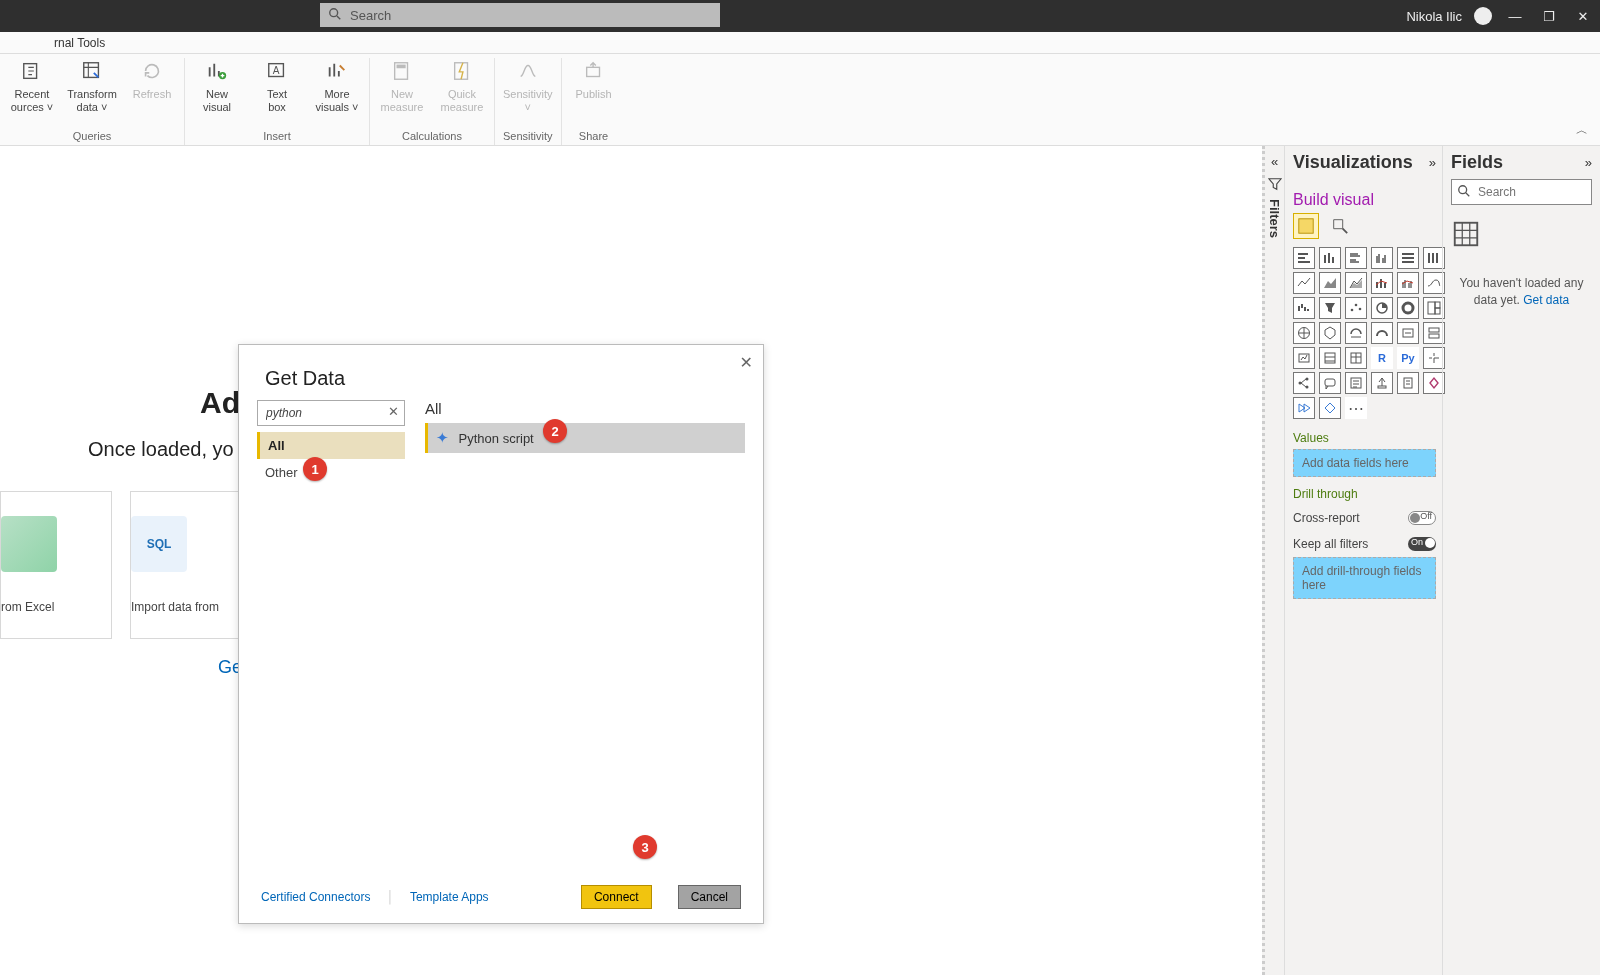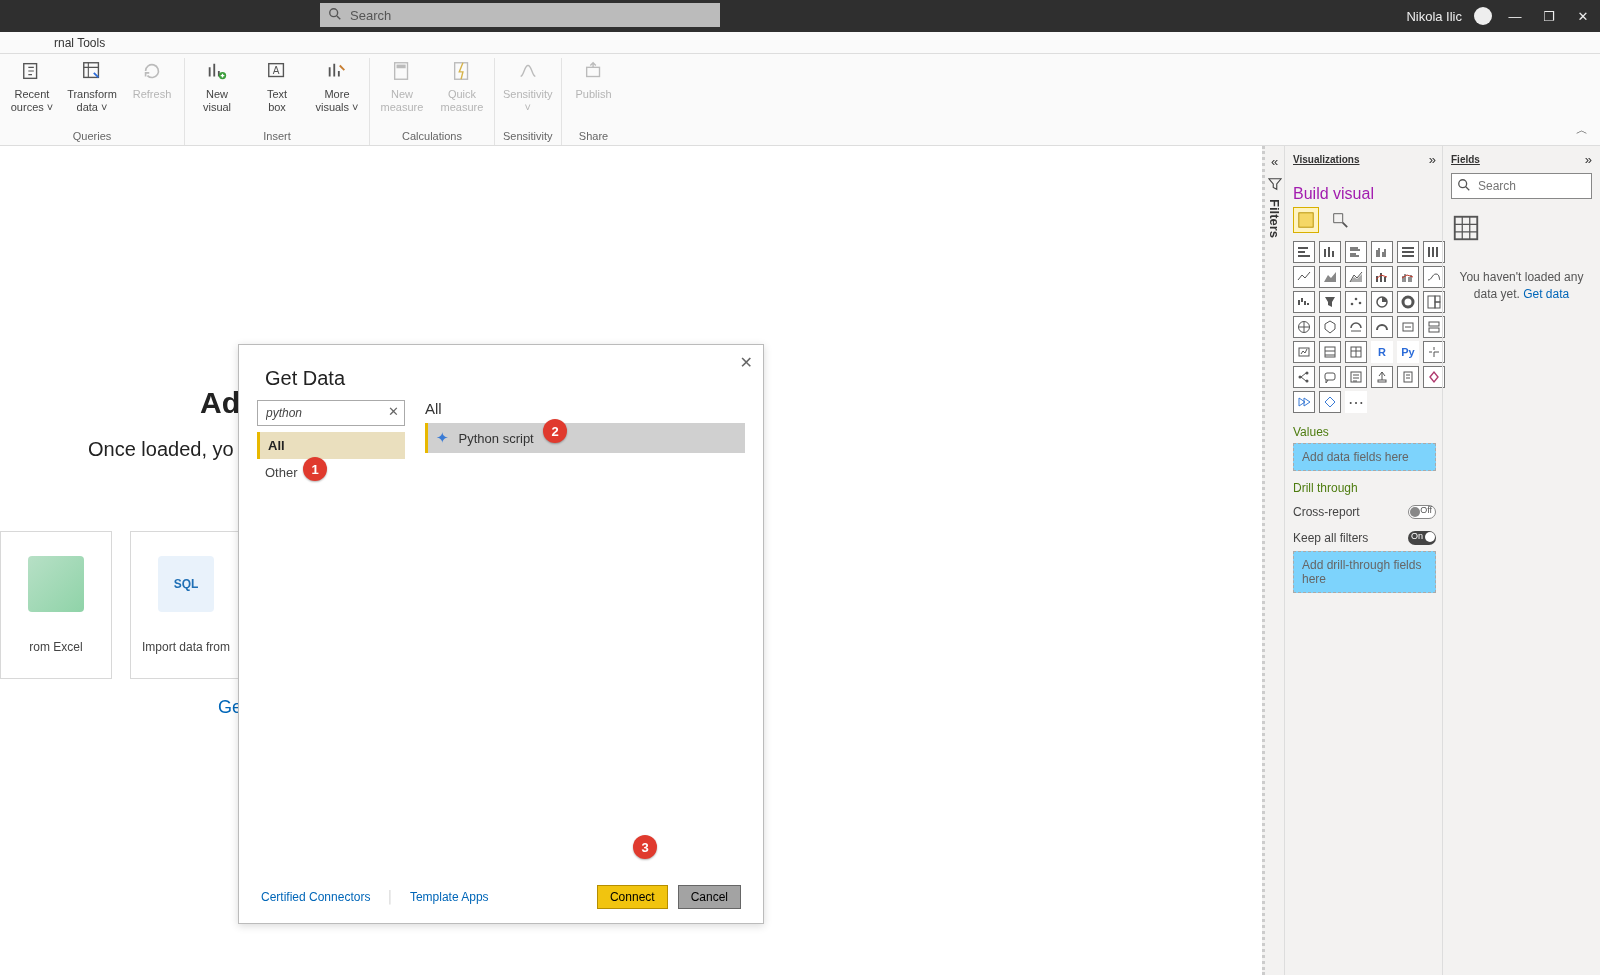--- a/index.html
+++ b/index.html
@@ -32,21 +32,21 @@
 
   
   .workspace { display:flex; height:calc(975px - 32px - 22px - 92px); }
   .canvas { flex:1; position:relative; background:#fff; overflow:hidden; }
   .filters-tab { width:22px; border-left:3px dotted #ccc; display:flex; flex-direction:column; align-items:center; padding-top:8px; gap:8px; }
   .filters-tab .vt { writing-mode:vertical-rl; font-size:13px; font-weight:600; color:#333; }
   .vis-panel { width:158px; border-left:1px solid #ddd; padding:6px 6px 0 8px; display:flex; flex-direction:column; }
   .fields-panel { width:158px; border-left:1px solid #ddd; padding:6px 8px 0 8px; }
 
   .pane-head { display:flex; align-items:center; justify-content:space-between; margin-bottom:4px;}
-  .pane-title { font-weight:600; font-size:10px;text-decoration:underline; }
+  .pane-title { font-weight:600; font-size:18px; }
   .chev { font-size:13px; color:#333; cursor:pointer;}
   .small-label { font-size:16px; color:#a21caf; margin:14px 0 4px 0; }
 
   .vis-icons { display:flex; gap:8px; margin-bottom:4px;}
   .vis-mode { width:26px; height:26px; border:1px solid transparent; display:flex; align-items:center; justify-content:center; cursor:pointer;}
   .vis-mode.selected { background:#fff4c2; border-color:#d8b000;}
 
   .viz-grid { display:grid; grid-template-columns:repeat(6, 22px); grid-auto-rows:22px; gap:3px 4px; margin:4px 0 8px 0;}
   .vg { width:22px; height:22px; border:1px solid #777; display:flex; align-items:center; justify-content:center; font-size:11px; color:#555; cursor:pointer; background:#fff;}
   .vg.text { border:none; font-weight:700; }
@@ -69,21 +69,21 @@
   .fields-search-icon{position:absolute; left:6px; top:5px; color:#555;}
   .fields-empty { text-align:center; font-size:12px; color:#555; margin-top:26px; line-height:1.4;}
   .fields-empty a { color:#0066b8; text-decoration:none; cursor:pointer;}
   .fields-big-icon { text-align:center; margin-top:14px; color:#444; font-size:28px;}
 
   
   .canvas-bg { position:absolute; top:240px; left:0; }
   .canvas-title { font-size:30px; font-weight:600; color:#222; margin-left:200px;}
   .canvas-sub { font-size:20px; color:#222; margin:18px 0 0 88px;}
   .import-cards { display:flex; gap:18px; margin:30px 0 0 0;}
-  .import-card { width:112px; height:148px; border:1px solid #d8d8d8; background:#fff; display:flex; flex-direction:column; align-items:center; justify-content:center; font-size:12px; color:#444; cursor:pointer;margin-top:40px;}
+  .import-card { width:112px; height:148px; border:1px solid #d8d8d8; background:#fff; display:flex; flex-direction:column; align-items:flex-start; justify-content:center; font-size:12px; color:#444; cursor:pointer;}
   .import-card .cicon{ width:56px; height:56px; border-radius:4px; margin-bottom:28px;}
   .excel .cicon{ background:linear-gradient(135deg,#b7e0c6,#8fd3a8);}
   .sql .cicon{ background:#e9f2fb; display:flex; align-items:center; justify-content:center; color:#1f6fb5; font-weight:700; font-size:12px;}
   .canvas-link { color:#0066b8; font-size:18px; margin:18px 0 0 218px;}
 
   
   .modal { position:absolute; left:238px; top:198px; width:526px; height:580px; background:#fff; border:1px solid #bbb; box-shadow:0 2px 8px rgba(0,0,0,.15); z-index:50; display:flex; flex-direction:column;}
   .modal-close{ position:absolute; right:10px; top:8px; font-size:16px; color:#666; cursor:pointer;}
   .modal-title{ font-size:20px; padding:22px 26px 10px 26px; color:#222;}
   .modal-body{ display:flex; flex:1; padding:0 18px;}
@@ -94,21 +94,21 @@
   .cat-item{ padding:6px 8px; font-size:13px; color:#444; cursor:pointer;}
   .cat-item.selected{ background:#eadfbe; border-left:3px solid #e8b800; font-weight:600; color:#222;}
   .m-right{ flex:1; padding-left:12px;}
   .m-right-head{ font-size:15px; color:#333; margin-bottom:6px;}
   .result-row{ display:flex; align-items:center; gap:10px; background:#d0d0d0; border-left:3px solid #e8b800; padding:6px 8px; font-size:13px; color:#333; cursor:pointer;}
   .py-icon{ color:#3a7bd5; font-size:15px;}
   .modal-footer{ display:flex; align-items:center; padding:14px 22px; gap:16px; font-size:12px; border-top:none;}
   .modal-footer .links{ display:flex; gap:16px;}
   .modal-footer .links a{ color:#0066b8; text-decoration:none; cursor:pointer;}
   .modal-footer .links .sep{ color:#ccc;}
-  .modal-footer .actions{ margin-left:auto; display:flex; gap:10px;}
+  .modal-footer .actions{ margin-left:auto; display:flex; gap:26px;}
   .btn{ height:24px; padding:0 12px; border:1px solid #666; background:#a3a3a3; font-size:12px; cursor:pointer;}
   .btn.primary{ background:#f1c40f; border-color:#b58e00;}
 
   
   .badge{ width:24px;height:24px;border-radius:50%;background:#e03a2e;color:#fff;display:flex;align-items:center;justify-content:center;font-size:13px;font-weight:600;position:absolute;box-shadow:0 1px 2px rgba(0,0,0,.3); z-index:60;}
 
   svg{display:block;}
 </style>
 </head>
 <body>

